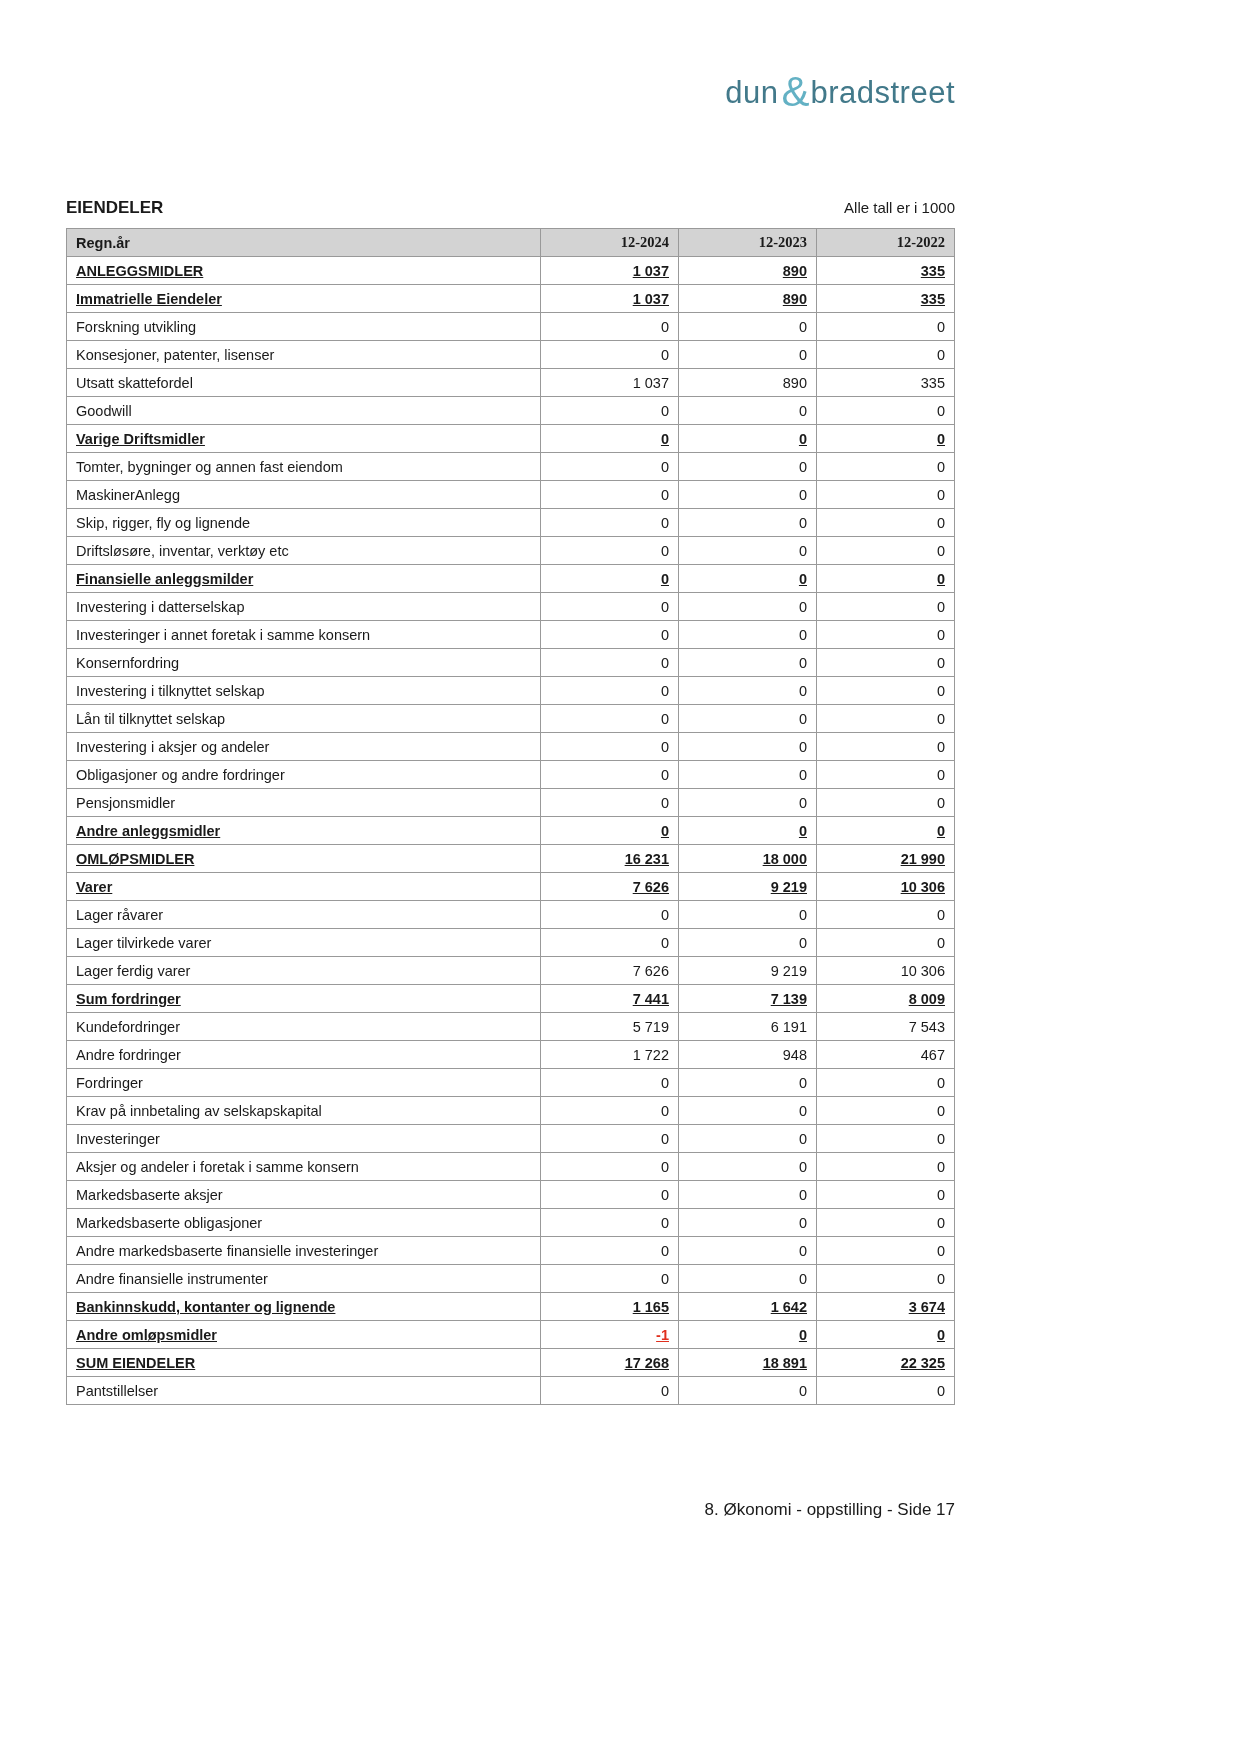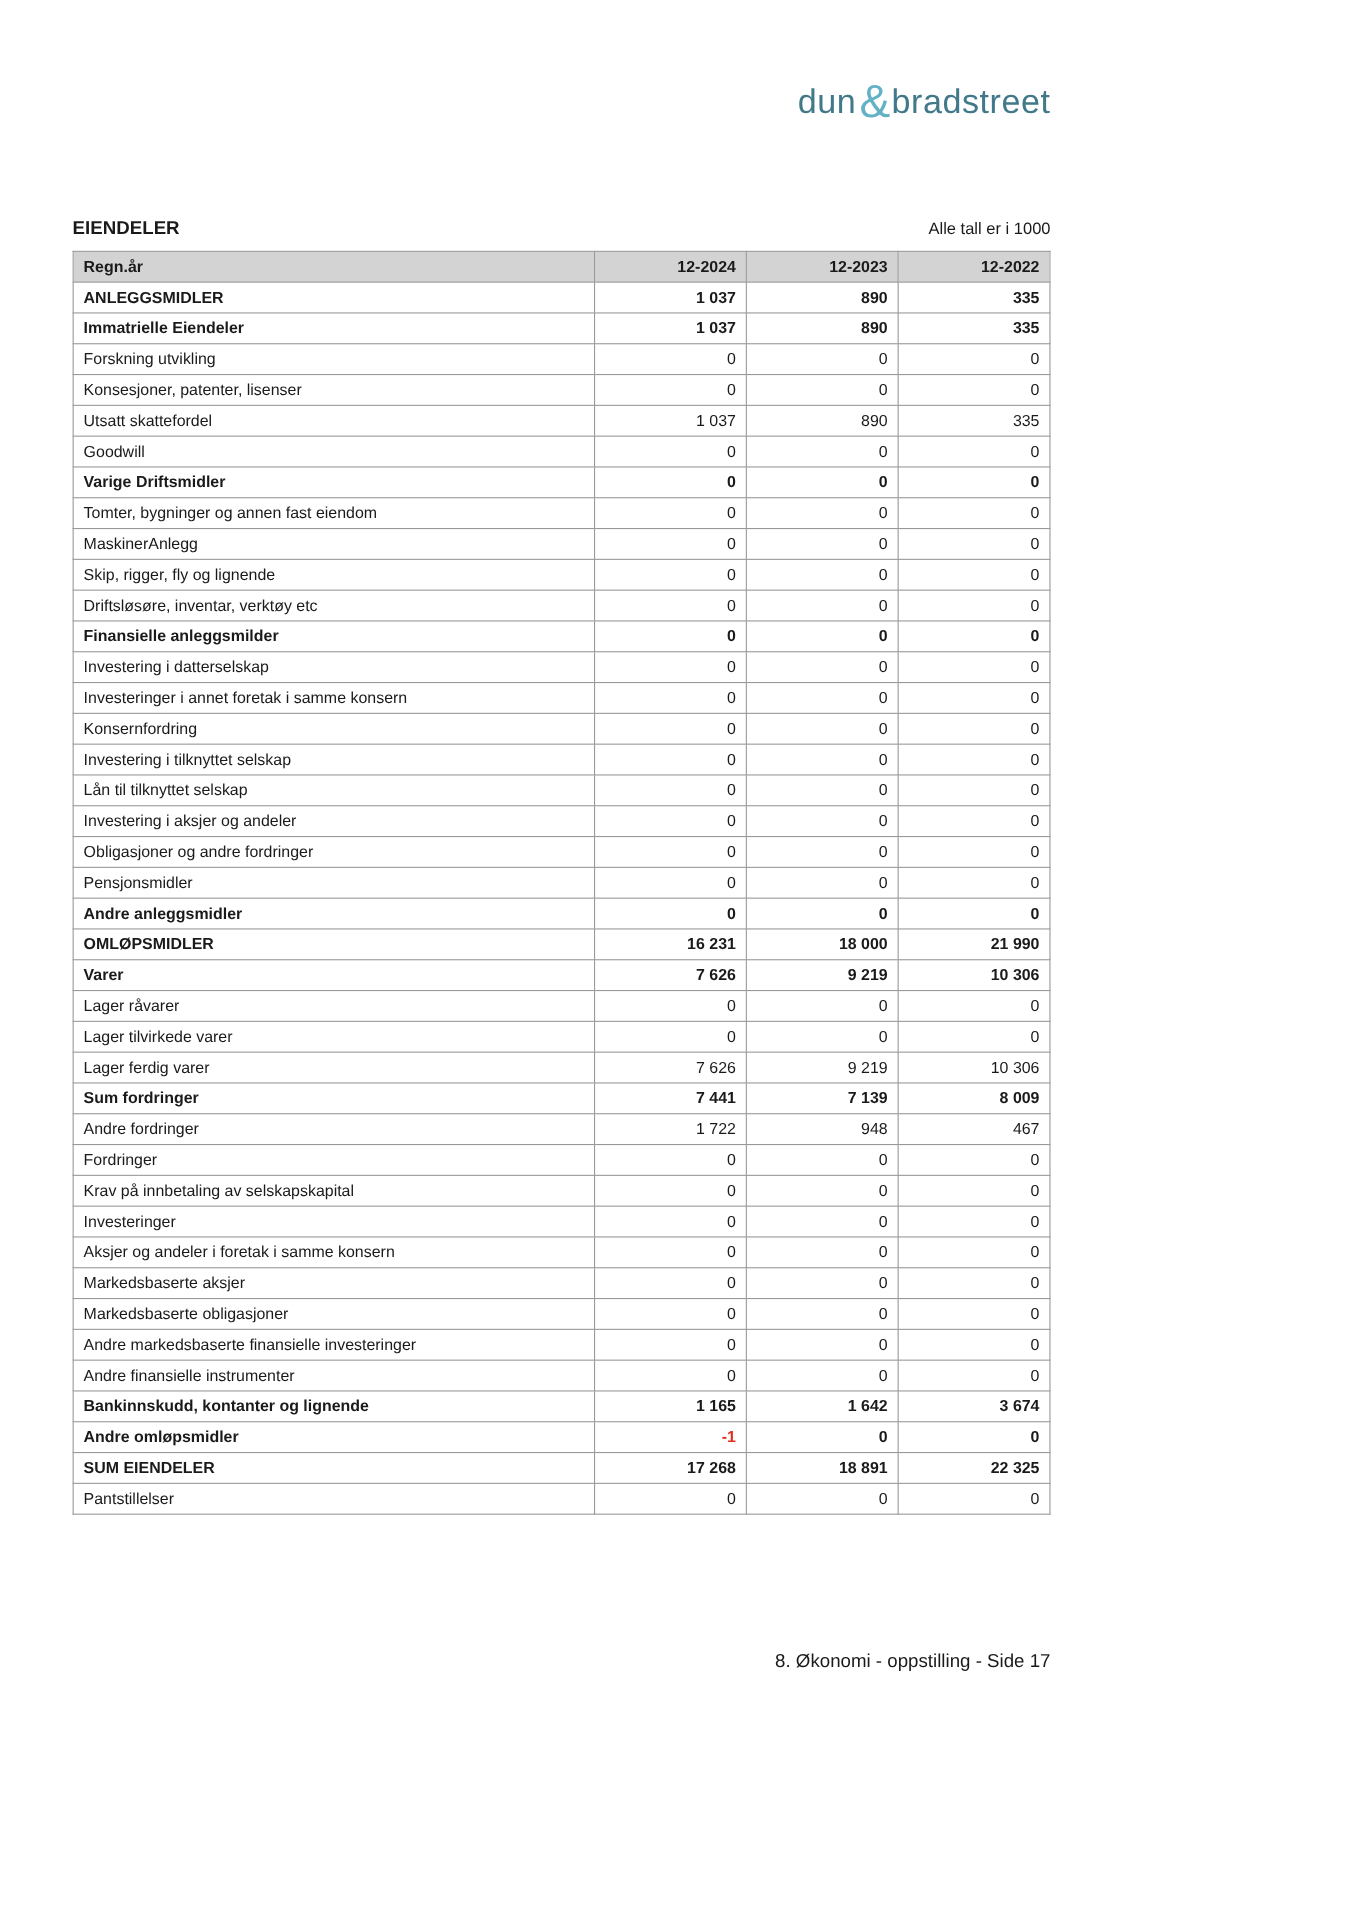--- a/index.html
+++ b/index.html
@@ -81,26 +81,26 @@
     padding:3px 9px;
     height:28px;
     white-space:nowrap;
     overflow:hidden;
   }
   .fin-table th{
     background:var(--header-bg);
     font-weight:bold;
     text-align:left;
   }
-  .fin-table th.num-col{ text-align:right; }
+  .fin-table th.num-col{ text-align:right;font-family:Liberation Serif, serif; }
   .fin-table td.label-col{ text-align:left; }
   .fin-table td.num-col{ text-align:right; }
   .fin-table .label-col{ width:474px; }
   .fin-table .num-col{ width:138px; }
-  .fin-table tr.bold td{ font-weight:bold; }
+  .fin-table tr.bold td{ font-weight:bold;text-decoration:underline; }
   .fin-table td.red{ color:var(--accent-red); }
 
   
   .footer{
     position:absolute;
     right:286px;
     top:1500px;
     font-size:17px;
     color:#1a1a1a;
   }
@@ -287,20 +287,26 @@
           <td class="num-col">9 219</td>
           <td class="num-col">10 306</td>
         </tr>
         <tr class="bold">
           <td class="label-col">Sum fordringer</td>
           <td class="num-col">7 441</td>
           <td class="num-col">7 139</td>
           <td class="num-col">8 009</td>
         </tr>
         <tr>
+          <td class="label-col">Kundefordringer</td>
+          <td class="num-col">5 719</td>
+          <td class="num-col">6 191</td>
+          <td class="num-col">7 543</td>
+        </tr>
+        <tr>
           <td class="label-col">Andre fordringer</td>
           <td class="num-col">1 722</td>
           <td class="num-col">948</td>
           <td class="num-col">467</td>
         </tr>
         <tr>
           <td class="label-col">Fordringer</td>
           <td class="num-col">0</td>
           <td class="num-col">0</td>
           <td class="num-col">0</td>

